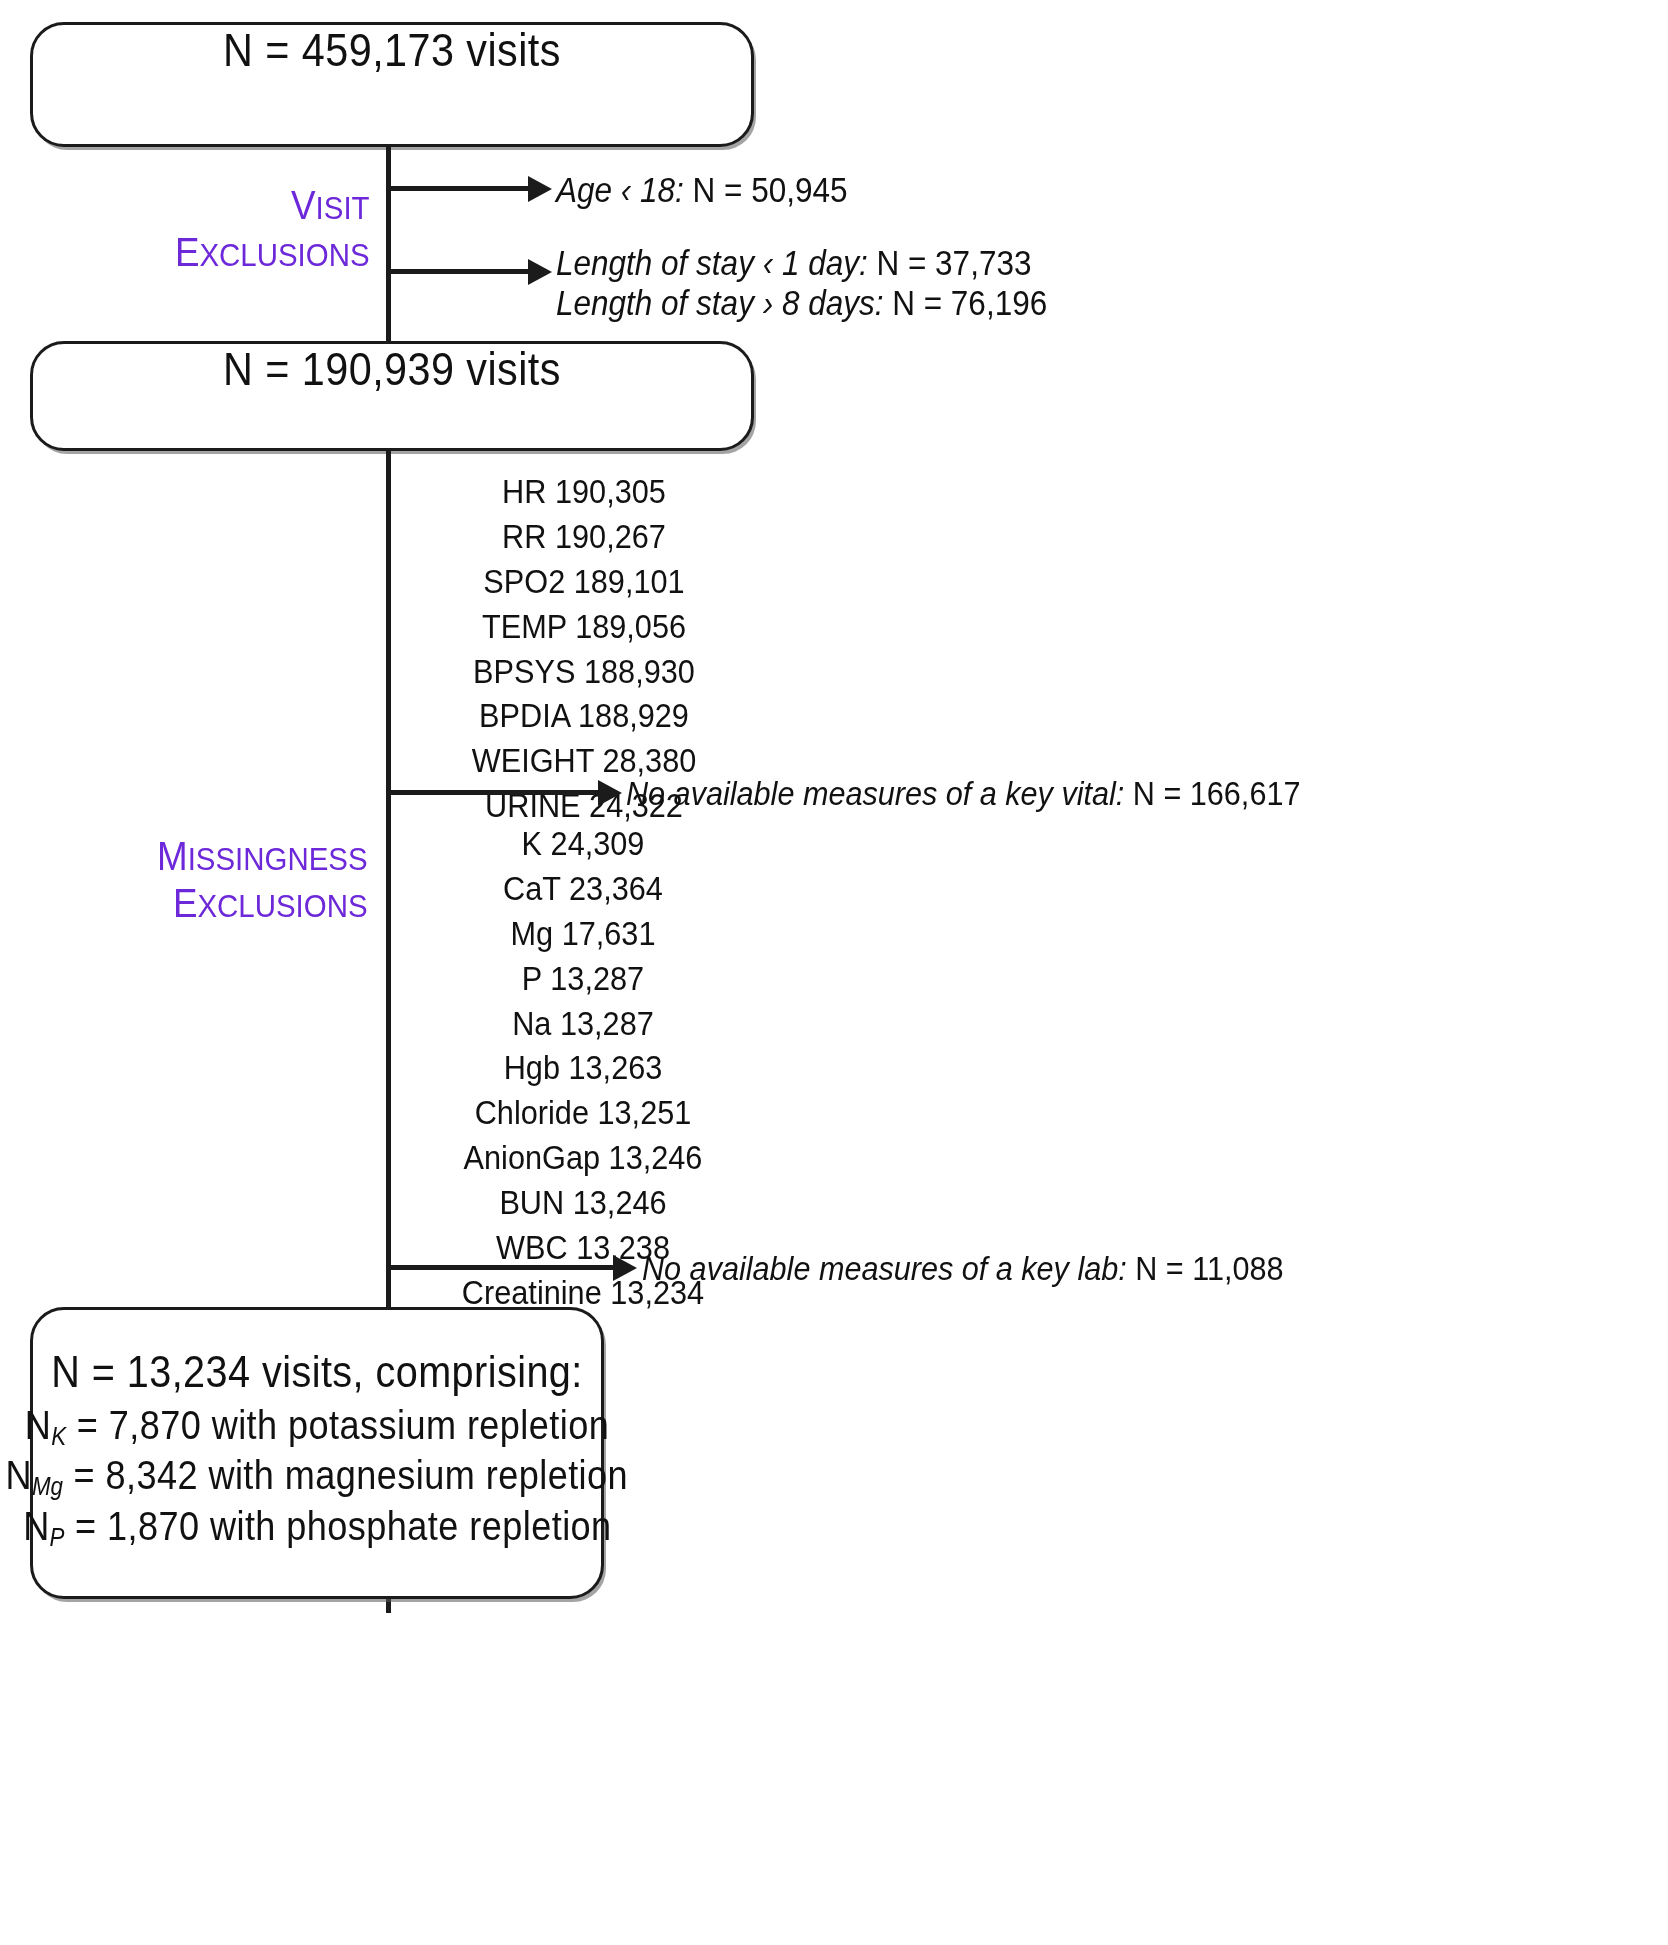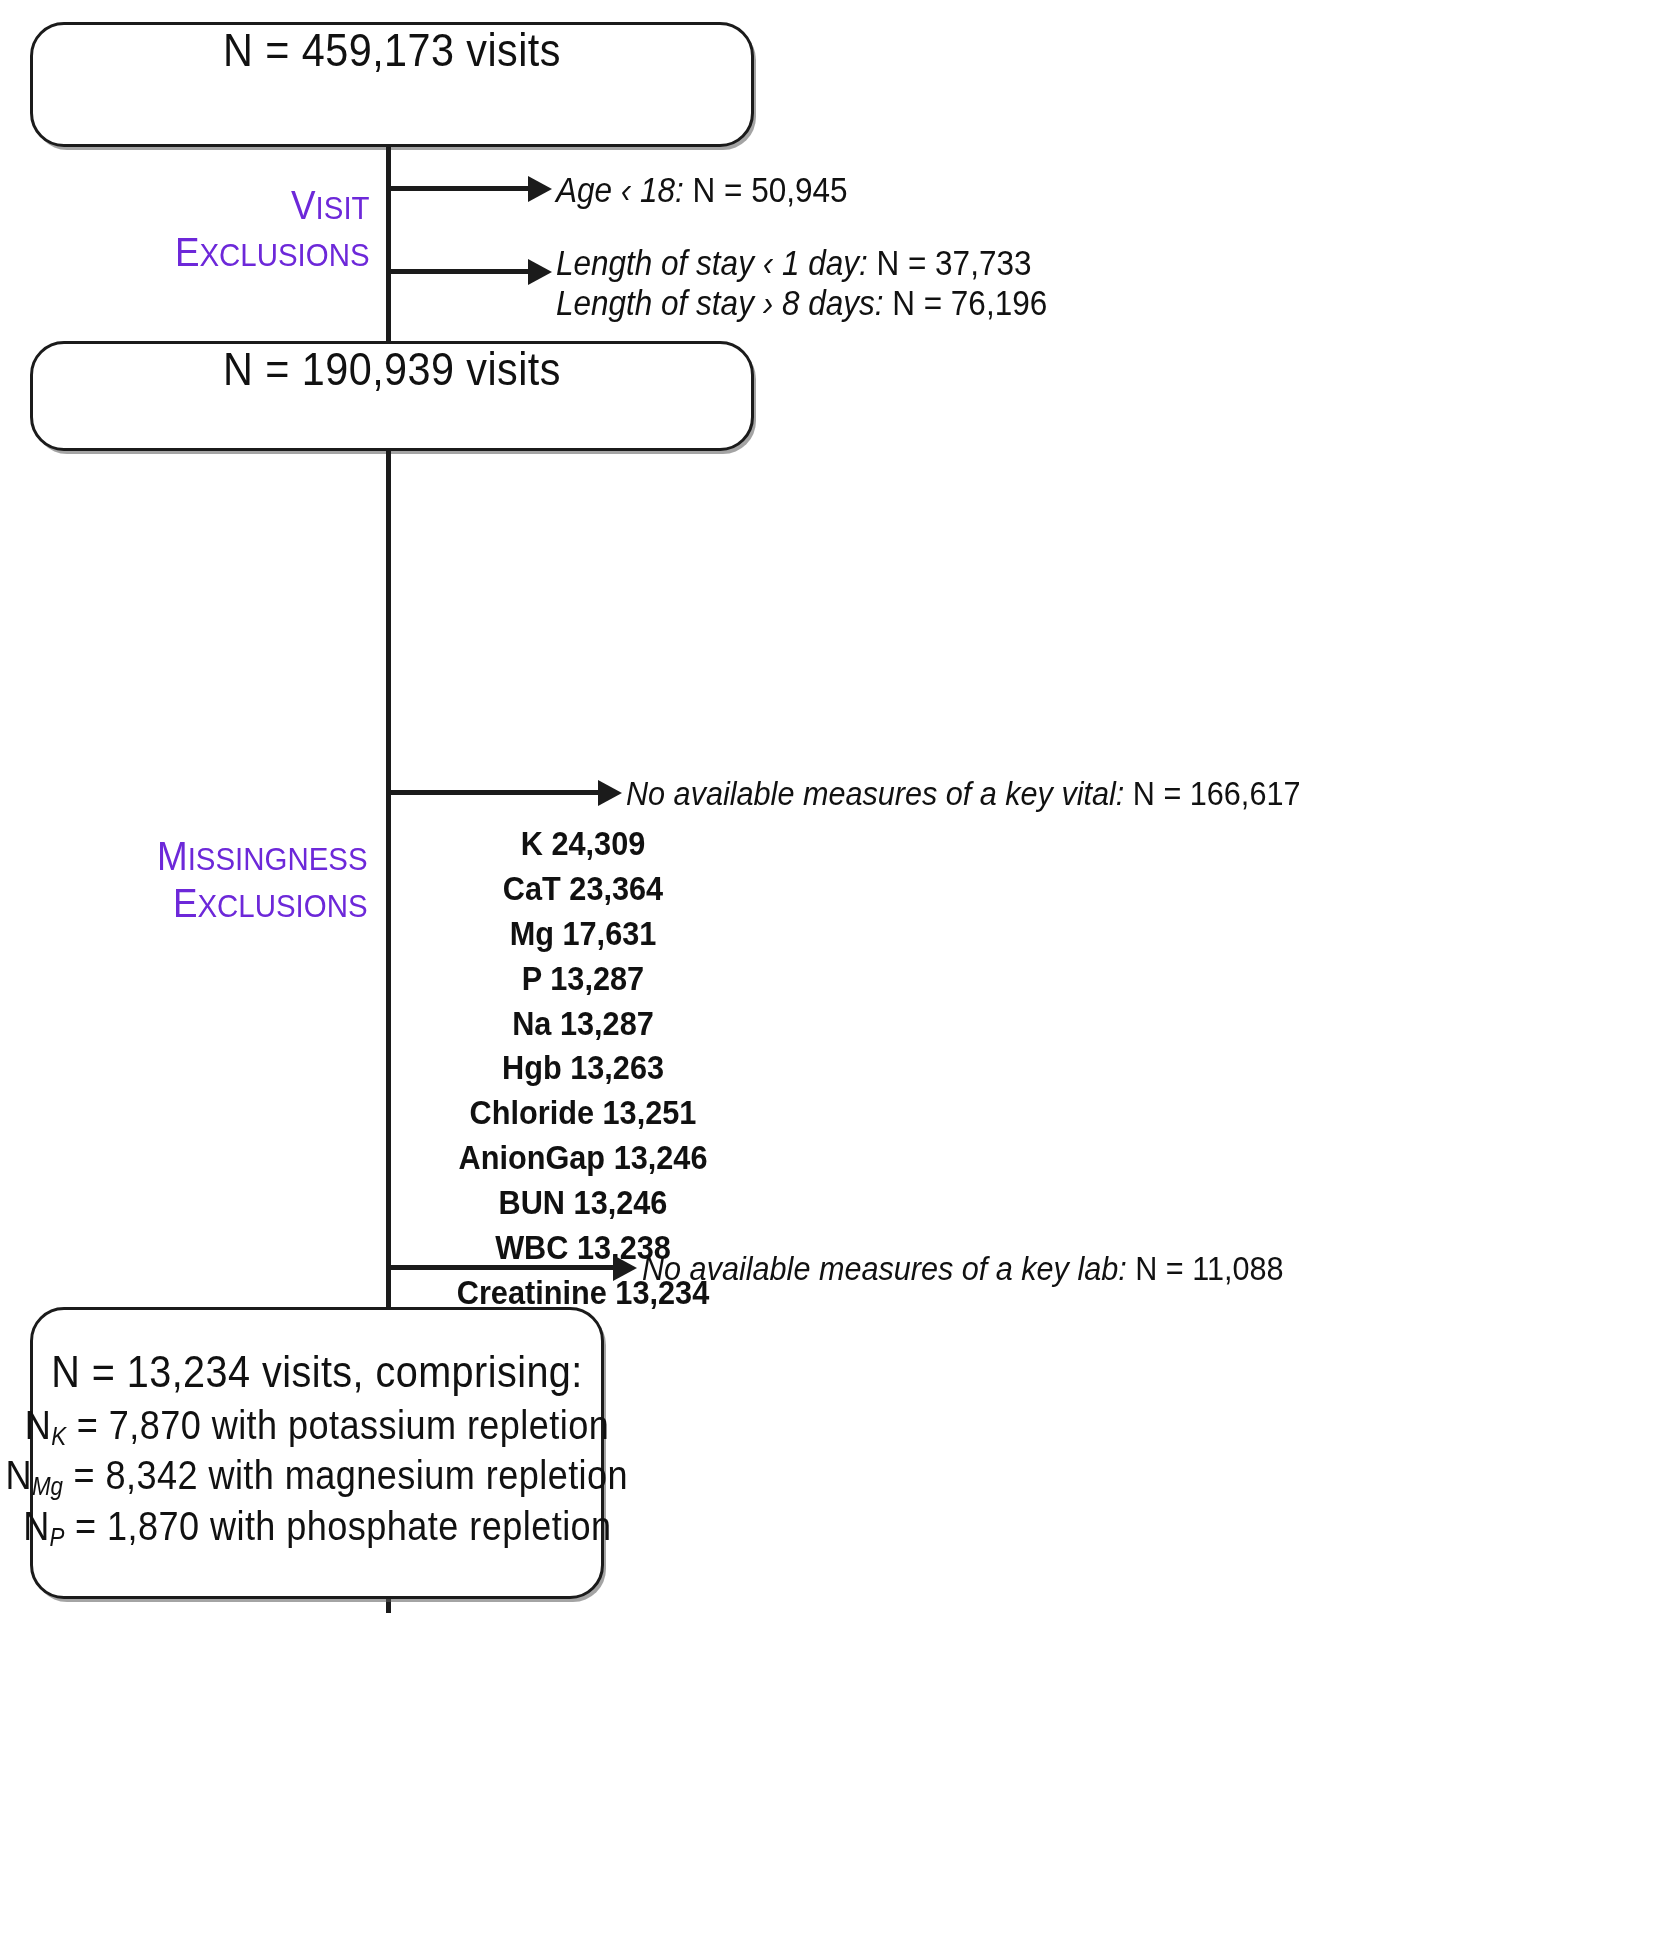--- a/index.html
+++ b/index.html
@@ -159,37 +159,47 @@
   <div class="excl" style="left:556px; top:283px;">
     <span>Length of stay › 8 days:</span><span class="roman">  N = 76,196</span>
   </div>
 
   <div class="node-box" style="left:30px; top:341px; width:724px; height:110px;">
     <span class="node-line node-big">N = 190,939 visits</span>
   </div>
 
   <div class="vline" style="left:386px; top:451px; height:1162px;"></div>
 
+  <div class="measure-list" style="left:404px; top:470px; width:360px;">
+    <span class="mrow">HR 190,305</span>
+    <span class="mrow">RR 190,267</span>
+    <span class="mrow">SPO2 189,101</span>
+    <span class="mrow">TEMP 189,056</span>
+    <span class="mrow">BPSYS 188,930</span>
+    <span class="mrow">BPDIA 188,929</span>
+    <span class="mrow">WEIGHT 28,380</span>
+    <span class="mrow">URINE 24,322</span>
+  </div>
 
   <div class="hline" style="left:386px; top:790px; width:215px;"></div>
   <div class="arrowhead" style="left:598px; top:780px;"></div>
   <div class="excl" style="left:626px; top:774px; font-size:34px;">
     <span>No available measures of a key vital:</span><span class="roman"> N =  166,617</span>
   </div>
 
   <div class="stage-label" style="left:70px; top:833px; width:310px;">
     <span class="row">
       <span class="big-cap">M</span><span class="small-cap">ISSINGNESS</span>
     </span>
     <span class="row">
       <span class="big-cap">E</span><span class="small-cap">XCLUSIONS</span>
     </span>
   </div>
 
-  <div class="measure-list" style="left:398px; top:822px; width:370px;font-weight:bold;">
+  <div class="measure-list" style="left:398px; top:822px; width:370px;">
     <span class="mrow">K 24,309</span>
     <span class="mrow">CaT 23,364</span>
     <span class="mrow">Mg 17,631</span>
     <span class="mrow">P 13,287</span>
     <span class="mrow">Na 13,287</span>
     <span class="mrow">Hgb 13,263</span>
     <span class="mrow">Chloride 13,251</span>
     <span class="mrow">AnionGap 13,246</span>
     <span class="mrow">BUN 13,246</span>
     <span class="mrow">WBC 13,238</span>

